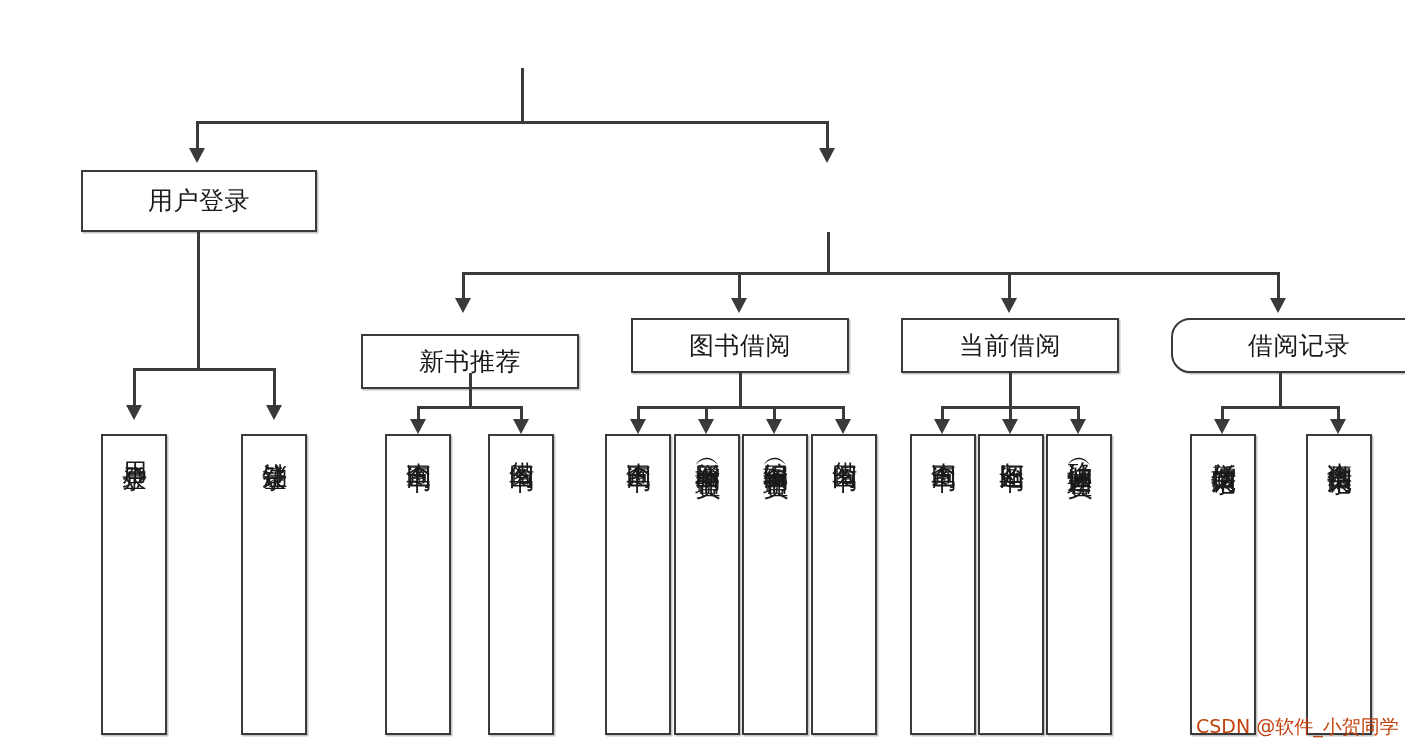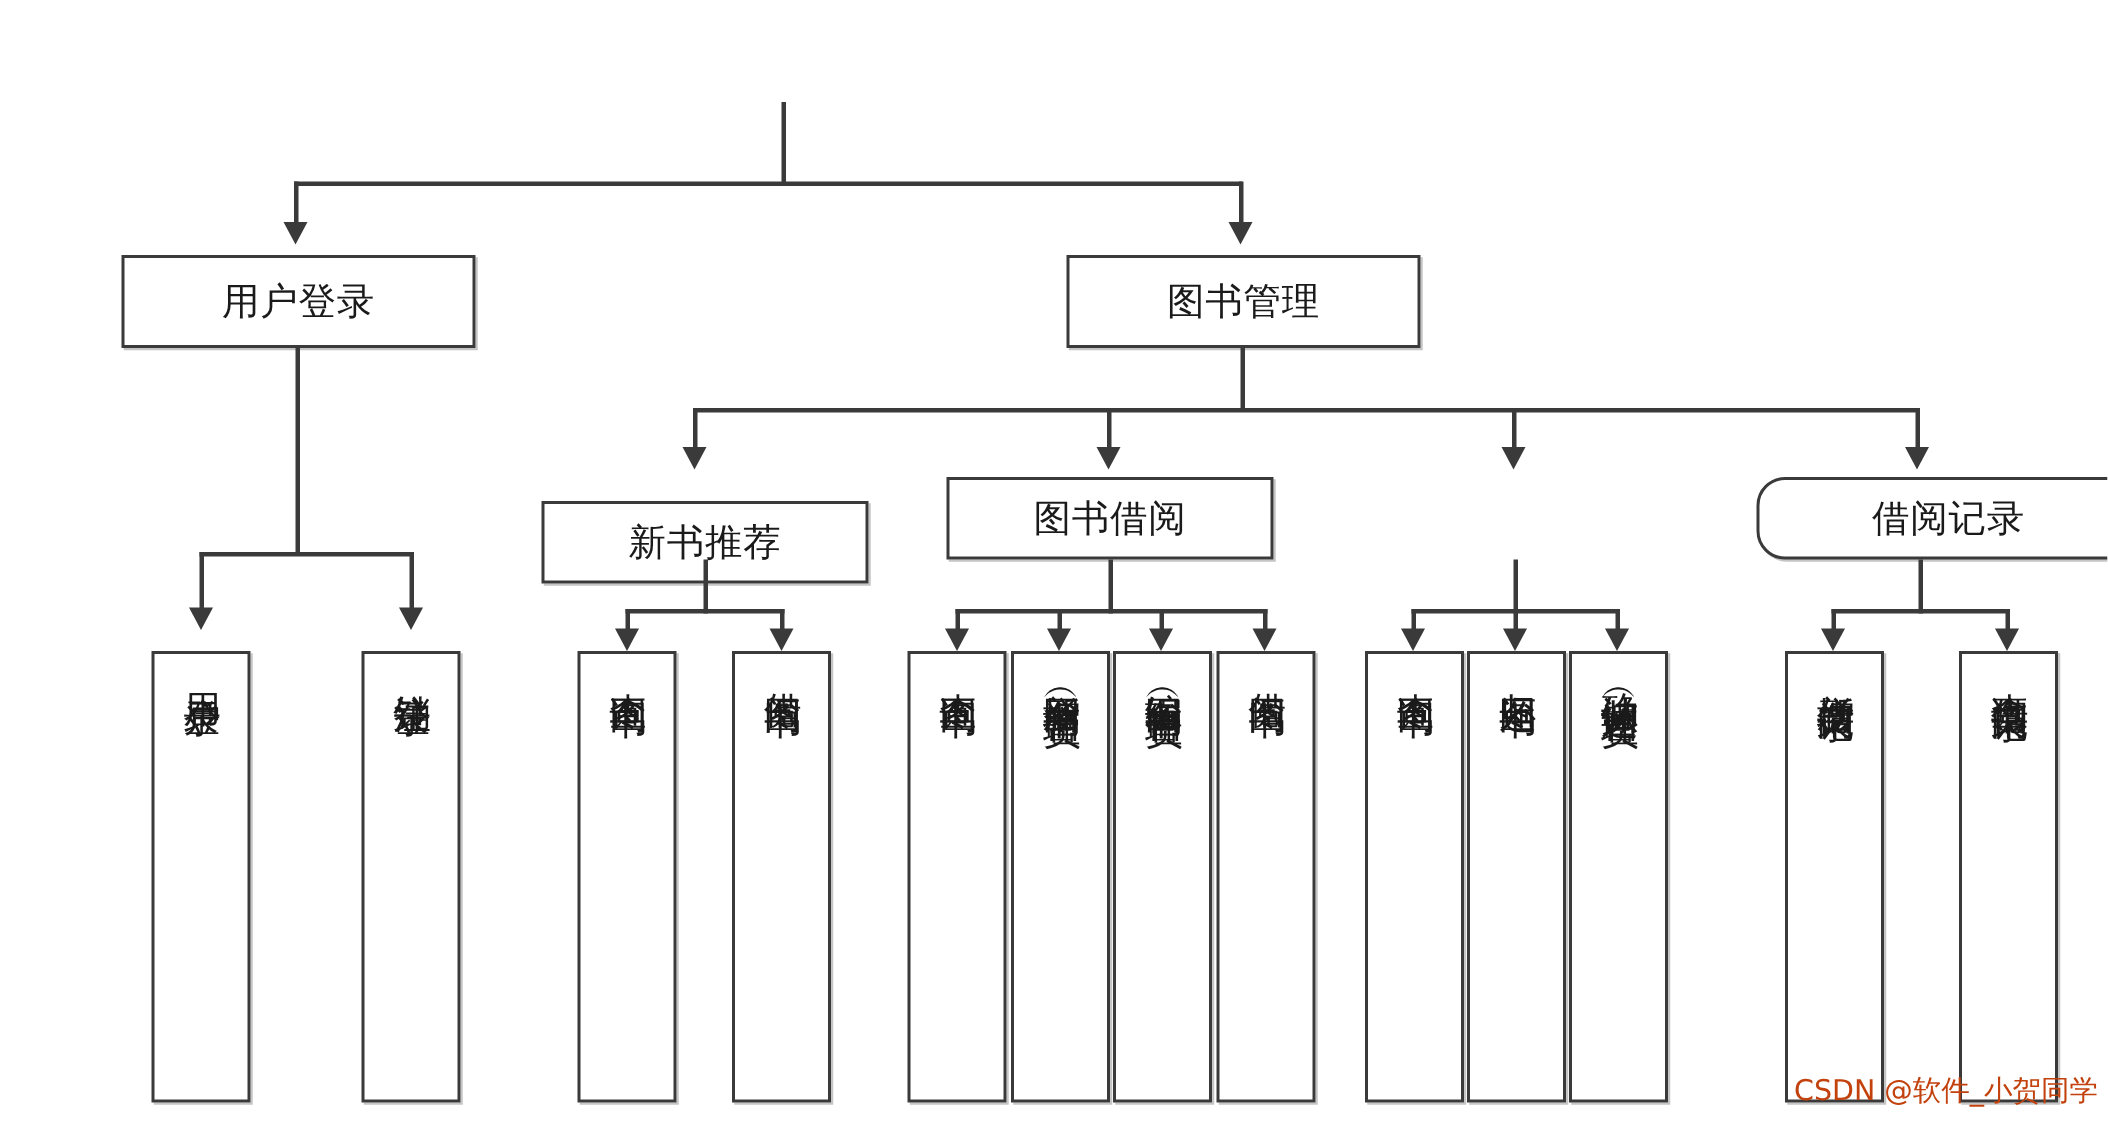--- a/index.html
+++ b/index.html
@@ -99,23 +99,20 @@
   <div class="edge v" style="left:196px; top:121px; width:3px; height:30px;"></div>
   <div class="arrow" style="left:189px; top:148px;"></div>
 
   <div class="edge v" style="left:826px; top:121px; width:3px; height:30px;"></div>
   <div class="arrow" style="left:819px; top:148px;"></div>
 
   <div class="node horizontal" style="left:81px; top:170px; width:236px; height:62px;">
     <span class="label">用户登录</span>
   </div>
 
-  <div class="node horizontal" style="left:711px; top:170px; width:236px; height:62px;">
-    <span class="label">图书管理</span>
-  </div>
 
   <div class="edge v" style="left:197px; top:232px; width:3px; height:138px;"></div>
   <div class="edge h" style="left:133px; top:368px; width:143px; height:3px;"></div>
   <div class="edge v" style="left:133px; top:368px; width:3px; height:38px;"></div>
   <div class="arrow" style="left:126px; top:405px;"></div>
   <div class="edge v" style="left:273px; top:368px; width:3px; height:38px;"></div>
   <div class="arrow" style="left:266px; top:405px;"></div>
 
   <div class="edge v" style="left:827px; top:232px; width:3px; height:42px;"></div>
   <div class="edge h" style="left:462px; top:272px; width:818px; height:3px;"></div>
@@ -127,20 +124,23 @@
   <div class="arrow" style="left:1001px; top:298px;"></div>
   <div class="edge v" style="left:1277px; top:272px; width:3px; height:28px;"></div>
   <div class="arrow" style="left:1270px; top:298px;"></div>
 
   <div class="node horizontal" style="left:361px; top:318px; width:218px; height:55px;margin-top:16px;">
     <span class="label">新书推荐</span>
   </div>
   <div class="node horizontal" style="left:631px; top:318px; width:218px; height:55px;">
     <span class="label">图书借阅</span>
   </div>
+  <div class="node horizontal" style="left:901px; top:318px; width:218px; height:55px;">
+    <span class="label">当前借阅</span>
+  </div>
   <div class="node horizontal" style="left:1171px; top:318px; width:256px; height:55px;border-radius:19px;">
     <span class="label">借阅记录</span>
   </div>
 
   <div class="edge v" style="left:469px; top:373px; width:3px; height:36px;"></div>
   <div class="edge h" style="left:417px; top:406px; width:106px; height:3px;"></div>
   <div class="edge v" style="left:417px; top:406px; width:3px; height:20px;"></div>
   <div class="arrow" style="left:410px; top:419px;"></div>
   <div class="edge v" style="left:520px; top:406px; width:3px; height:20px;"></div>
   <div class="arrow" style="left:513px; top:419px;"></div>

